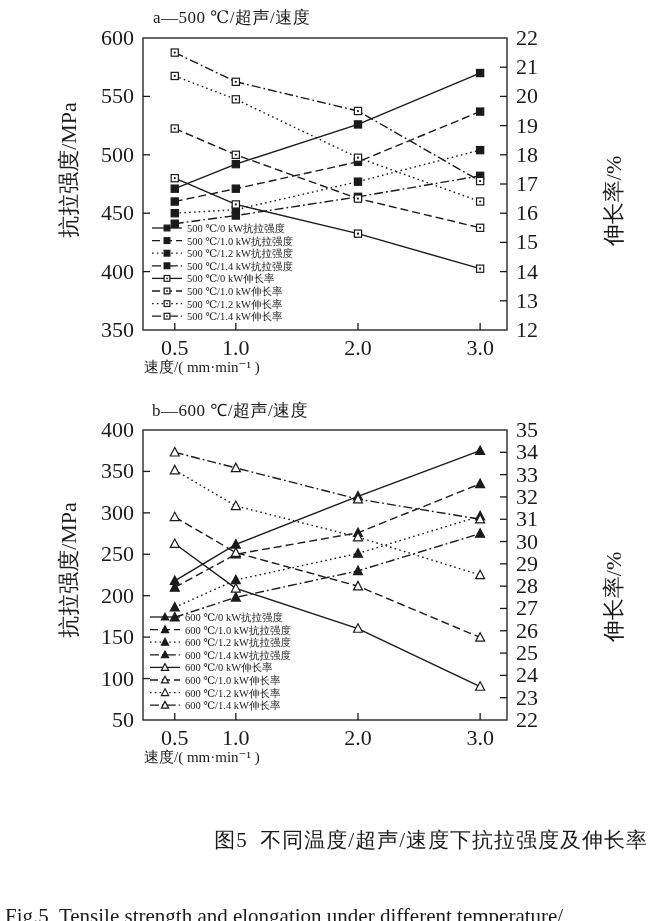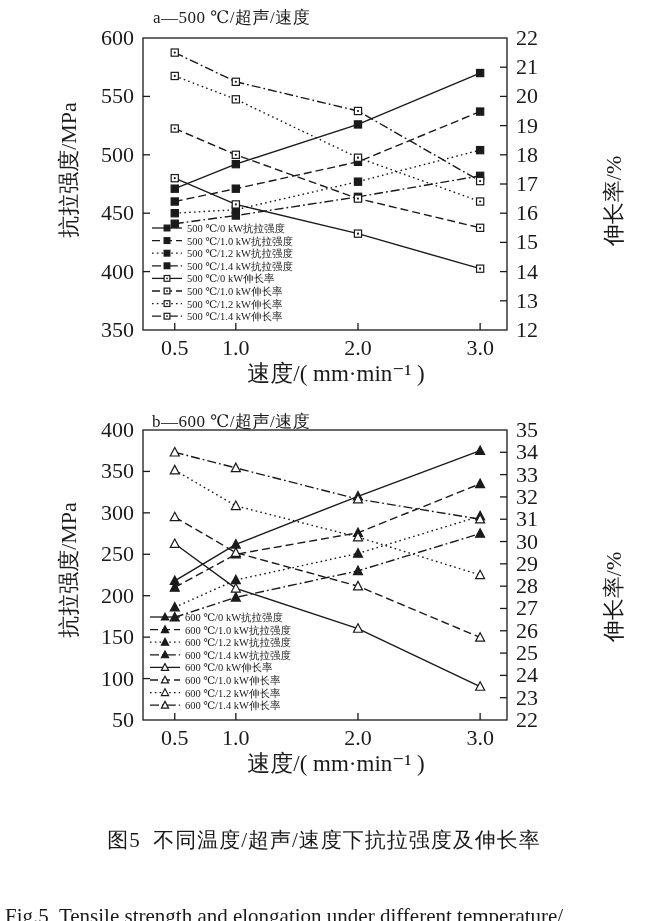--- a/index.html
+++ b/index.html
@@ -2,24 +2,24 @@
 <html><head>
 <meta charset="utf-8">
 <style>
   html,body{margin:0;padding:0;background:#ffffff;}
   body{width:648px;height:921px;overflow:hidden;font-family:"Liberation Serif","DejaVu Serif",serif;color:#1a1a1a;}
   .page{position:relative;width:648px;height:921px;background:#fff;}
   .chart{position:relative;width:648px;}
   .chart svg{display:block;position:absolute;left:0;top:0;}
   .ctitle{position:absolute;font-size:17px;white-space:pre;letter-spacing:0.5px;}
   .ylab{position:absolute;width:240px;height:26px;text-align:center;font-size:22px;transform:rotate(-90deg);white-space:pre;}
-  .xlab{position:absolute;left:154px;width:364px;text-align:center;font-size:23px;white-space:pre;}
+  .xlab{position:absolute;left:144px;width:364px;font-size:15px;white-space:pre;}
   svg text{font-family:"Liberation Serif","DejaVu Serif",serif;fill:#1a1a1a;}
   .captions{position:absolute;left:0;top:790px;width:648px;white-space:pre;}
-  .cap-zh{font-size:21px;text-align:center;letter-spacing:1px;margin-bottom:14px;}
+  .cap-zh{font-size:21px;text-align:right;letter-spacing:1px;margin-bottom:14px;}
   .cap-en1{font-size:21px;margin-left:5px;margin-bottom:15px;}
 </style>
 </head>
 <body>
 
 <div class="page">
 
   <div class="chart" id="chartA" style="height:392px;">
     <svg width="648" height="392">
         <rect x="143" y="38" width="364" height="292" fill="none" stroke="#1a1a1a" stroke-width="1.3"></rect>
@@ -261,21 +261,21 @@
         <line x1="150" y1="288" x2="180" y2="288" stroke="#1a1a1a" stroke-width="1.3" stroke-dasharray="8,4"></line>
         <path d="M165,284.16 L161.4,290.96 L168.6,290.96 Z" fill="#ffffff" stroke="#1a1a1a" stroke-width="1.2"></path>
         <text x="185" y="292" text-anchor="start" font-size="10.5">600 ℃/1.0 kW伸长率</text>
         <line x1="150" y1="300.6" x2="180" y2="300.6" stroke="#1a1a1a" stroke-width="1.3" stroke-dasharray="1.6,3.2"></line>
         <path d="M165,296.76000000000005 L161.4,303.56 L168.6,303.56 Z" fill="#ffffff" stroke="#1a1a1a" stroke-width="1.2"></path>
         <text x="185" y="304.6" text-anchor="start" font-size="10.5">600 ℃/1.2 kW伸长率</text>
         <line x1="150" y1="313.2" x2="180" y2="313.2" stroke="#1a1a1a" stroke-width="1.3" stroke-dasharray="9,3,1.8,3"></line>
         <path d="M165,309.36 L161.4,316.15999999999997 L168.6,316.15999999999997 Z" fill="#ffffff" stroke="#1a1a1a" stroke-width="1.2"></path>
         <text x="185" y="317.2" text-anchor="start" font-size="10.5">600 ℃/1.4 kW伸长率</text>
       </svg>
-    <div class="ctitle" style="left:152px;top:18px;">b—600 ℃/超声/速度</div>
+    <div class="ctitle" style="left:152px;top:6px;font-family:Liberation Serif, serif;">b—600 ℃/超声/速度</div>
     <div class="ylab" style="left:-53px;top:165px;">抗拉强度/MPa</div>
     <div class="ylab" style="left:492px;top:192px;">伸长率/%</div>
     <div class="xlab" style="top:356px;">速度/( mm·min⁻¹ )</div>
   </div>
 
   <div class="captions">
     <div class="cap-zh">图5  不同温度/超声/速度下抗拉强度及伸长率</div>
     <div class="cap-en1">Fig.5  Tensile strength and elongation under different temperature/</div>
     
   </div>

